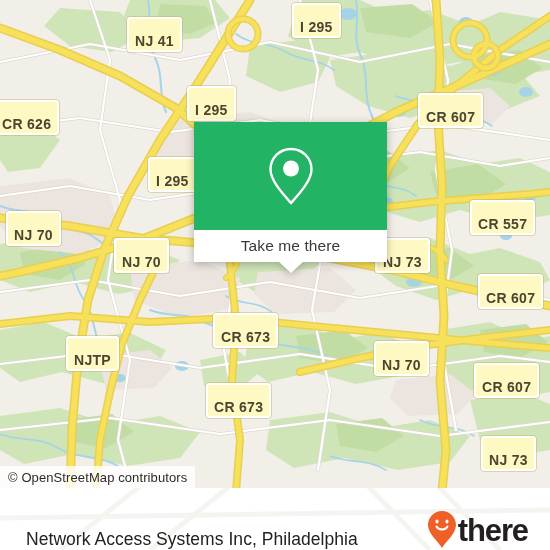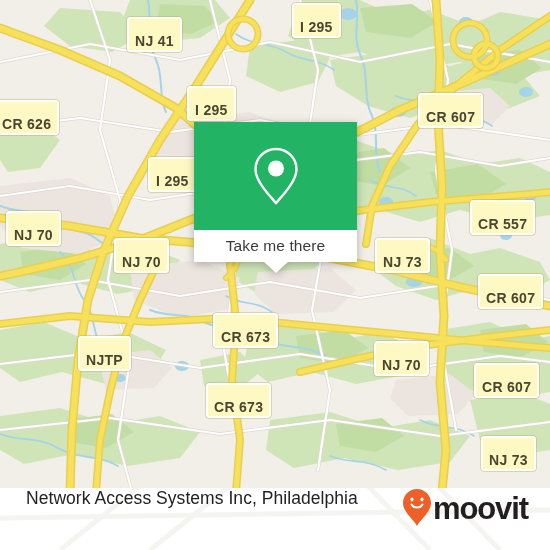--- a/index.html
+++ b/index.html
@@ -22,21 +22,21 @@
     display:flex; align-items:center;
     background:rgba(255,255,255,0.82);
     font-size:13px; color:#2b2b2b;
     letter-spacing:0.1px;
     white-space:nowrap;
     z-index:40;
   }
 
   
   #card {
-    position:absolute; left:194px; top:122px; width:163px;
+    position:absolute; left:194px; top:122px; width:193px;
     z-index:50;
     filter:drop-shadow(0 2px 4px rgba(0,0,0,0.28));
   }
   #card-green {
     height:108px; background:#22b464;
     display:flex; align-items:center; justify-content:center;
   }
   #card-white {
     height:32px; background:#ffffff;
     display:flex; align-items:center; justify-content:center;
@@ -50,21 +50,21 @@
     width:0; height:0;
     border-left:13px solid transparent;
     border-right:13px solid transparent;
     border-top:12px solid #ffffff;
   }
 
   
   #footer {
     position:absolute; left:0; top:488px; width:550px; height:62px;
     background:#ffffff;
-    display:flex; align-items:flex-start; justify-content:space-between;
+    display:flex; align-items:flex-end; justify-content:space-between;
     padding:0 22px 0 26px;
     z-index:60;
     overflow:hidden;
   }
   #footer-ghost { position:absolute; left:0; top:0; width:550px; height:62px; opacity:0.10; pointer-events:none; }
   #footer-title {
     font-size:17.5px; color:#222; letter-spacing:0.05px; white-space:nowrap;
     position:relative; z-index:2;
   }
   #brand { display:flex; align-items:center; gap:1px; position:relative; z-index:2; }
@@ -267,28 +267,29 @@
         <div class="shield" style="left: 187px; top: 86px;">I 295</div>
         <div class="shield" style="left: 148px; top: 157px;">I 295</div>
         <div class="shield" style="left: 418px; top: 93px;">CR 607</div>
         <div class="shield" style="left: -6px; top: 100px;">CR 626</div>
         <div class="shield" style="left: 470px; top: 200px;">CR 557</div>
         <div class="shield" style="left: 6px; top: 211px;">NJ 70</div>
         <div class="shield" style="left: 114px; top: 238px;">NJ 70</div>
         <div class="shield" style="left: 375px; top: 238px;">NJ 73</div>
         <div class="shield" style="left: 478px; top: 274px;">CR 607</div>
         <div class="shield" style="left: 213px; top: 313px;">CR 673</div>
-        <div class="shield" style="left: 78px; top: 336px;">NJTP</div>
+        <div class="shield" style="left: 66px; top: 336px;">NJTP</div>
         <div class="shield" style="left: 374px; top: 341px;">NJ 70</div>
         <div class="shield" style="left: 474px; top: 363px;">CR 607</div>
         <div class="shield" style="left: 206px; top: 383px;">CR 673</div>
         <div class="shield" style="left: 481px; top: 436px;">NJ 73</div>
       </div>
   </div>
 
+  <div id="attrib">© OpenStreetMap contributors</div>
 
   <div id="card">
     <div id="card-green">
       <svg width="50" height="62" viewBox="0 0 50 62">
         <path d="M25 4 C13.5 4 4.5 13 4.5 24.5 C4.5 36 18 50 25 58 C32 50 45.5 36 45.5 24.5 C45.5 13 36.5 4 25 4 Z" fill="none" stroke="#ffffff" stroke-width="2.4"></path>
         <circle cx="25" cy="23.5" r="8" fill="#ffffff"></circle>
       </svg>
     </div>
     <div id="card-white">
       <span id="card-label">Take me there</span>
@@ -307,17 +308,17 @@
       </g>
     </svg>
     <span id="footer-title">Network Access Systems Inc, Philadelphia</span>
     <div id="brand">
       <svg width="30" height="40" viewBox="0 0 30 40">
         <path d="M15 1 C7.3 1 1 7.3 1 15 C1 24 12 32 15 38 C18 32 29 24 29 15 C29 7.3 22.7 1 15 1 Z" fill="#ef5f28"></path>
         <ellipse cx="10" cy="11.5" rx="1.5" ry="2.1" fill="#ffffff"></ellipse>
         <ellipse cx="20" cy="11.5" rx="1.5" ry="2.1" fill="#ffffff"></ellipse>
         <path d="M9.5 16.5 C11.5 20.5 18.5 20.5 20.5 16.5" stroke="#ffffff" stroke-width="1.9" fill="none" stroke-linecap="round"></path>
       </svg>
-      <span id="brand-word">moovit</span>
+      <span id="brand-word">there</span>
     </div>
   </div>
 
 </div>
 
 </body></html>

